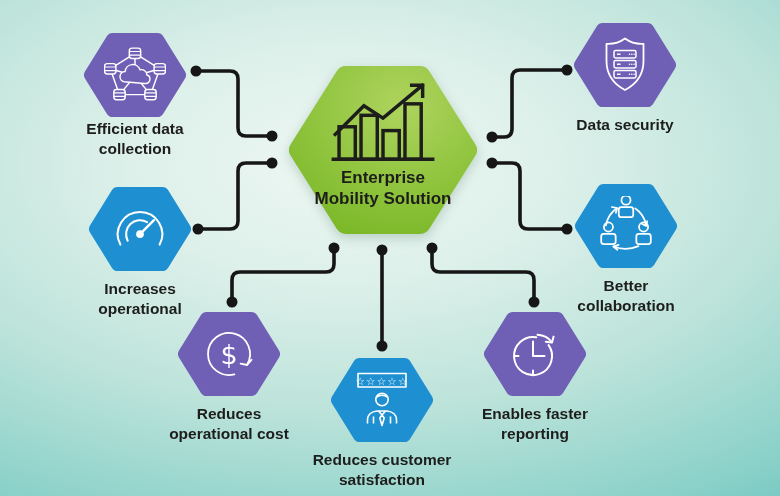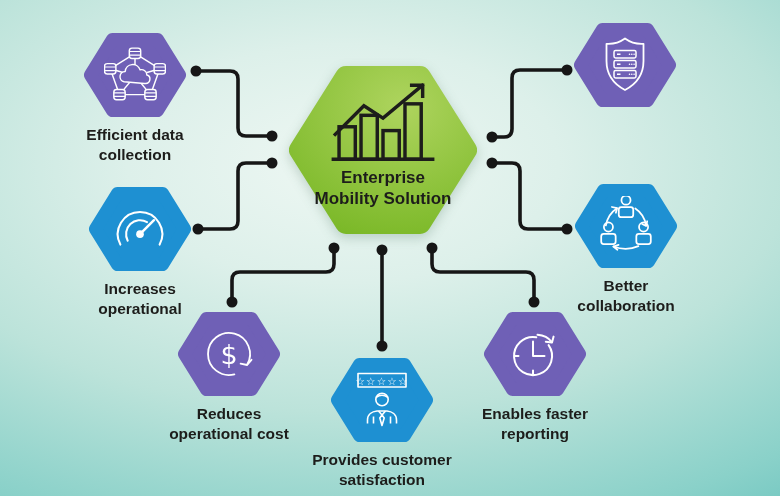--- a/index.html
+++ b/index.html
@@ -103,21 +103,21 @@
           <path d="M30 7 L30 29 M54 22 L30 29 M45 47 L30 29 M15 47 L30 29 M6 22 L30 29"></path>
           <path d="M19.5 34.5 a5 5 0 0 1 1 -9.9 a7.4 7.4 0 0 1 14.4 -1.6 a5.2 5.2 0 0 1 6.6 5 a4.2 4.2 0 0 1 -1.5 8.2 q-0.5 0.1 -1 0.1 z" fill="#6f60b6"></path>
         </g>
         <use href="#dbn" x="30" y="7"></use>
           <use href="#dbn" x="54" y="22"></use>
         <use href="#dbn" x="45" y="47"></use>
           <use href="#dbn" x="15" y="47"></use>
         <use href="#dbn" x="6" y="22"></use>
       </svg>
     </div>
-    <div class="node-label" style="top:92px;">Efficient data
+    <div class="node-label" style="top:86px;">Efficient data
 collection</div>
   </div>
 
   <div class="node" style="left:88px;top:187px;">
     <div class="hexwrap">
       <svg class="hexbg" width="104" height="84" viewBox="0 0 104 84">
         <polygon points="7.5,42 29.5,6.5 74.5,6.5 96.5,42 74.5,77.5 29.5,77.5" stroke-width="13" stroke-linejoin="round" fill="#1e90d2" stroke="#1e90d2"></polygon>
       </svg>
       <svg class="icon" width="62" height="58" viewBox="0 0 60 56">
         <g fill="none" stroke="#fff" stroke-width="2" stroke-linecap="round">
@@ -160,21 +160,21 @@
           <circle cx="30" cy="29.5" r="6.2"></circle>
           <path d="M24.2 27.3 q5.8 -4.2 11.6 0"></path>
           <path d="M15.5 53.5 v-3.5 c0 -5.5 4.5 -8.5 9.5 -9 h10 c5 0.5 9.5 3.5 9.5 9 v3.5"></path>
           <path d="M21.5 46.5 v7 M38.5 46.5 v7"></path>
           <path d="M26.5 41 L30 45 L33.5 41"></path>
           <path d="M30 45 l-2.2 3 l2.2 7.5 l2.2 -7.5 z"></path>
         </g>
         <text x="30" y="10.6" font-size="10.5" text-anchor="middle" dominant-baseline="central" fill="#fff" letter-spacing="1.2" font-family="DejaVu Sans, sans-serif">☆☆☆☆☆</text>
       </svg>
     </div>
-    <div class="node-label" style="top:92px;">Provides customer
+    <div class="node-label" style="top:92px;">Reduces customer
 satisfaction</div>
   </div>
 
   <div class="node" style="left:574px;top:184px;">
     <div class="hexwrap">
       <svg class="hexbg" width="104" height="84" viewBox="0 0 104 84">
         <polygon points="7.5,42 29.5,6.5 74.5,6.5 96.5,42 74.5,77.5 29.5,77.5" stroke-width="13" stroke-linejoin="round" fill="#1e90d2" stroke="#1e90d2"></polygon>
       </svg>
       <svg class="icon" width="62" height="60" viewBox="0 0 60 58">
         <defs>
@@ -238,15 +238,16 @@
             <circle cx="38.1" cy="19.2" r="0.8"></circle>
           <circle cx="33.5" cy="29.2" r="0.8"></circle>
             <circle cx="35.8" cy="29.2" r="0.8"></circle>
             <circle cx="38.1" cy="29.2" r="0.8"></circle>
           <circle cx="33.5" cy="39.2" r="0.8"></circle>
             <circle cx="35.8" cy="39.2" r="0.8"></circle>
             <circle cx="38.1" cy="39.2" r="0.8"></circle>
         </g>
       </svg>
     </div>
+    <div class="node-label" style="top:92px;">Data security</div>
   </div>
 
 </div>
 
 </body></html>

